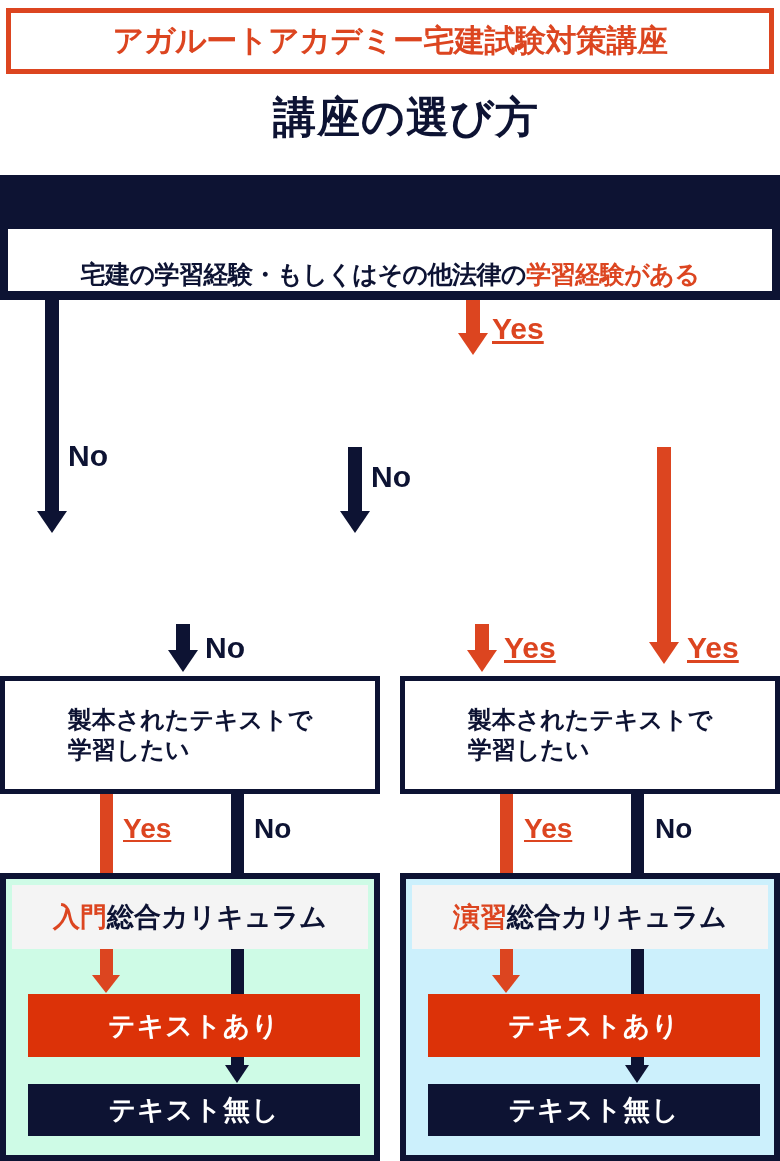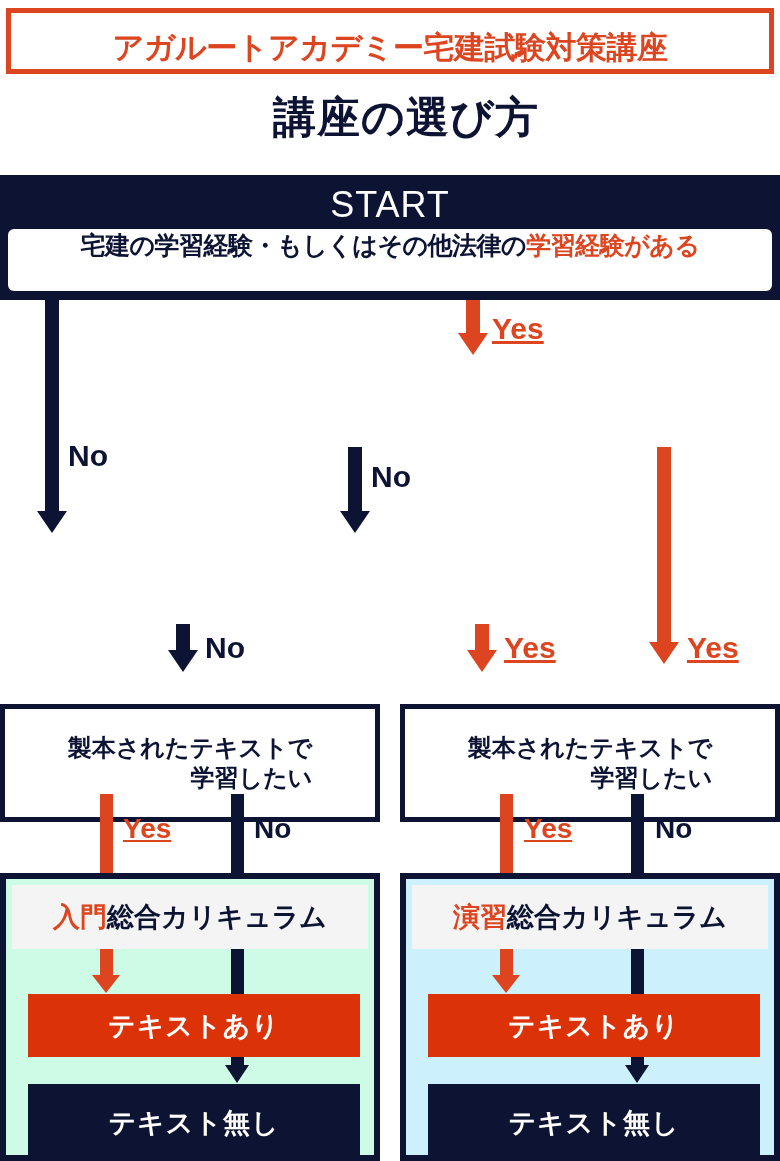--- a/index.html
+++ b/index.html
@@ -12,21 +12,21 @@
   }
   #stage{position:relative;width:780px;height:1161px;background:#fff;}
 
   
   .abs{position:absolute;box-sizing:border-box;}
 
   
   .banner{
     left:6px;top:8px;width:768px;height:66px;
     border:5px solid #DC4520;background:#fff;
-    display:flex;align-items:flex-end;justify-content:center;
+    display:flex;align-items:center;justify-content:center;
   }
   .banner-text{
     color:#DC4520;font-weight:700;font-size:31px;letter-spacing:-0.5px;
     white-space:nowrap;
   }
 
   
   .page-title{
     left:16px;top:88px;width:780px;height:60px;
     display:flex;align-items:center;justify-content:center;
@@ -37,41 +37,41 @@
   .start-block{
     left:0;top:175px;width:780px;height:125px;background:#0D1333;
   }
   .start-label{
     left:0;top:183px;width:780px;height:44px;
     display:flex;align-items:center;justify-content:center;
     color:#ffffff;font-size:36px;font-weight:400;letter-spacing:1px;
   }
   .q1-box{
     left:8px;top:229px;width:764px;height:62px;background:#ffffff;
-    display:flex;align-items:flex-start;justify-content:center;border-radius:6px;
+    display:flex;align-items:flex-end;justify-content:center;
   }
   .q1-text{
     font-size:25px;font-weight:700;color:#0D1333;white-space:nowrap;letter-spacing:-0.5px;
   }
   .hl{color:#DC4520;}
 
   
   .qbox{
     border:5px solid #0D1333;background:#fff;
     display:flex;align-items:center;justify-content:center;
     color:#0D1333;font-weight:700;
   }
   .q2-box{left:128px;top:361px;width:652px;height:86px;font-size:30px;}
   .q3-box{left:0px;top:534px;width:628px;height:90px;font-size:32px;}
 
   .opt-box{
     border:5px solid #0D1333;background:#fff;
     display:flex;align-items:center;justify-content:center;
-    text-align:right;color:#0D1333;font-weight:700;
-    font-size:24px;line-height:1.25;margin-top:28px;
+    text-align:left;color:#0D1333;font-weight:700;
+    font-size:24px;line-height:1.25;
   }
   .opt-left{left:0px;top:676px;width:380px;height:118px;}
   .opt-right{left:400px;top:676px;width:380px;height:118px;}
 
   
   .vline{background:#0D1333;}
   .vline-o{background:#DC4520;}
 
   
   .arrow-n{
@@ -106,35 +106,34 @@
     display:flex;align-items:center;justify-content:center;
     font-size:27px;font-weight:700;color:#0D1333;white-space:nowrap;
   }
   .res-box{
     position:absolute;display:flex;align-items:center;justify-content:center;
     font-size:27px;font-weight:700;letter-spacing:1px;
   }
   .res-orange{background:#DC3208;color:#ffffff;}
   .res-navy{background:#0D1333;color:#ffffff;}
   .res-a{left:22px;top:115px;width:332px;height:63px;}
-  .res-b{left:22px;top:205px;width:332px;height:78px;}
+  .res-b{left:22px;top:205px;width:332px;height:52px;}
 </style>
 </head>
 <body>
 
 <div id="stage">
 
   <div class="abs banner">
     <span class="banner-text">アガルートアカデミー宅建試験対策講座</span>
   </div>
 
   <div class="abs page-title">講座の選び方</div>
 
   <div class="abs start-block"></div>
-  <div class="abs start-label">START</div>
 
   <div class="abs q1-box">
     <span class="q1-text"><span>宅建の学習経験・もしくはその他法律の</span><span class="hl">学習経験がある</span></span>
   </div>
 
   <div class="abs vline" style="left:45px;top:300px;width:14px;height:211px;"></div>
   <div class="abs arrow-n" style="left:37px;top:511px;"></div>
   <div class="abs lbl lbl-no" style="left:68px;top:441px;">No</div>
 
   <div class="abs vline-o" style="left:466px;top:300px;width:14px;height:33px;"></div>

